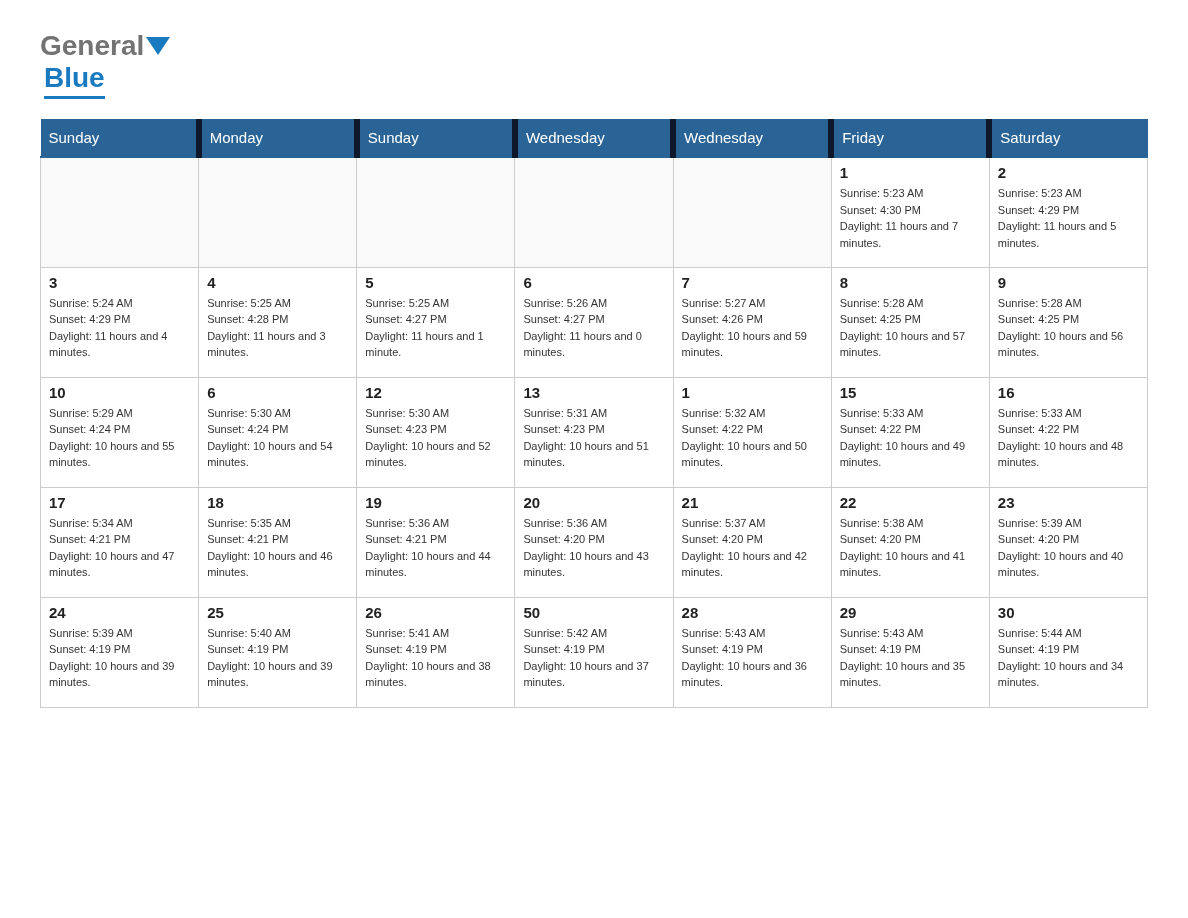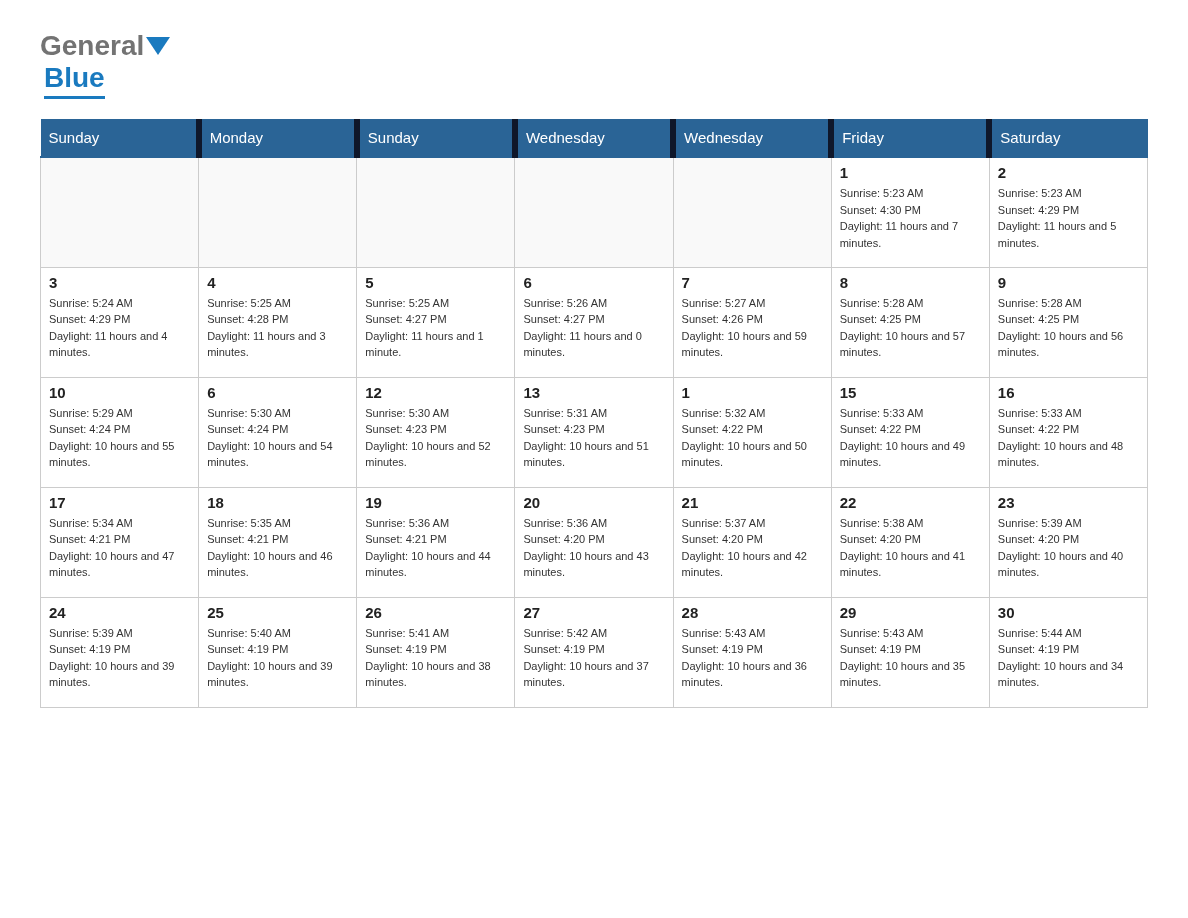--- a/index.html
+++ b/index.html
@@ -254,21 +254,21 @@
         </td>
         <td>
           <span class="day-number">25</span>
           <div class="day-info">Sunrise: 5:40 AM<br>Sunset: 4:19 PM<br>Daylight: 10 hours and 39 minutes.</div>
         </td>
         <td>
           <span class="day-number">26</span>
           <div class="day-info">Sunrise: 5:41 AM<br>Sunset: 4:19 PM<br>Daylight: 10 hours and 38 minutes.</div>
         </td>
         <td>
-          <span class="day-number">27</span>
+          <span class="day-number">50</span>
           <div class="day-info">Sunrise: 5:42 AM<br>Sunset: 4:19 PM<br>Daylight: 10 hours and 37 minutes.</div>
         </td>
         <td>
           <span class="day-number">28</span>
           <div class="day-info">Sunrise: 5:43 AM<br>Sunset: 4:19 PM<br>Daylight: 10 hours and 36 minutes.</div>
         </td>
         <td>
           <span class="day-number">29</span>
           <div class="day-info">Sunrise: 5:43 AM<br>Sunset: 4:19 PM<br>Daylight: 10 hours and 35 minutes.</div>
         </td>

